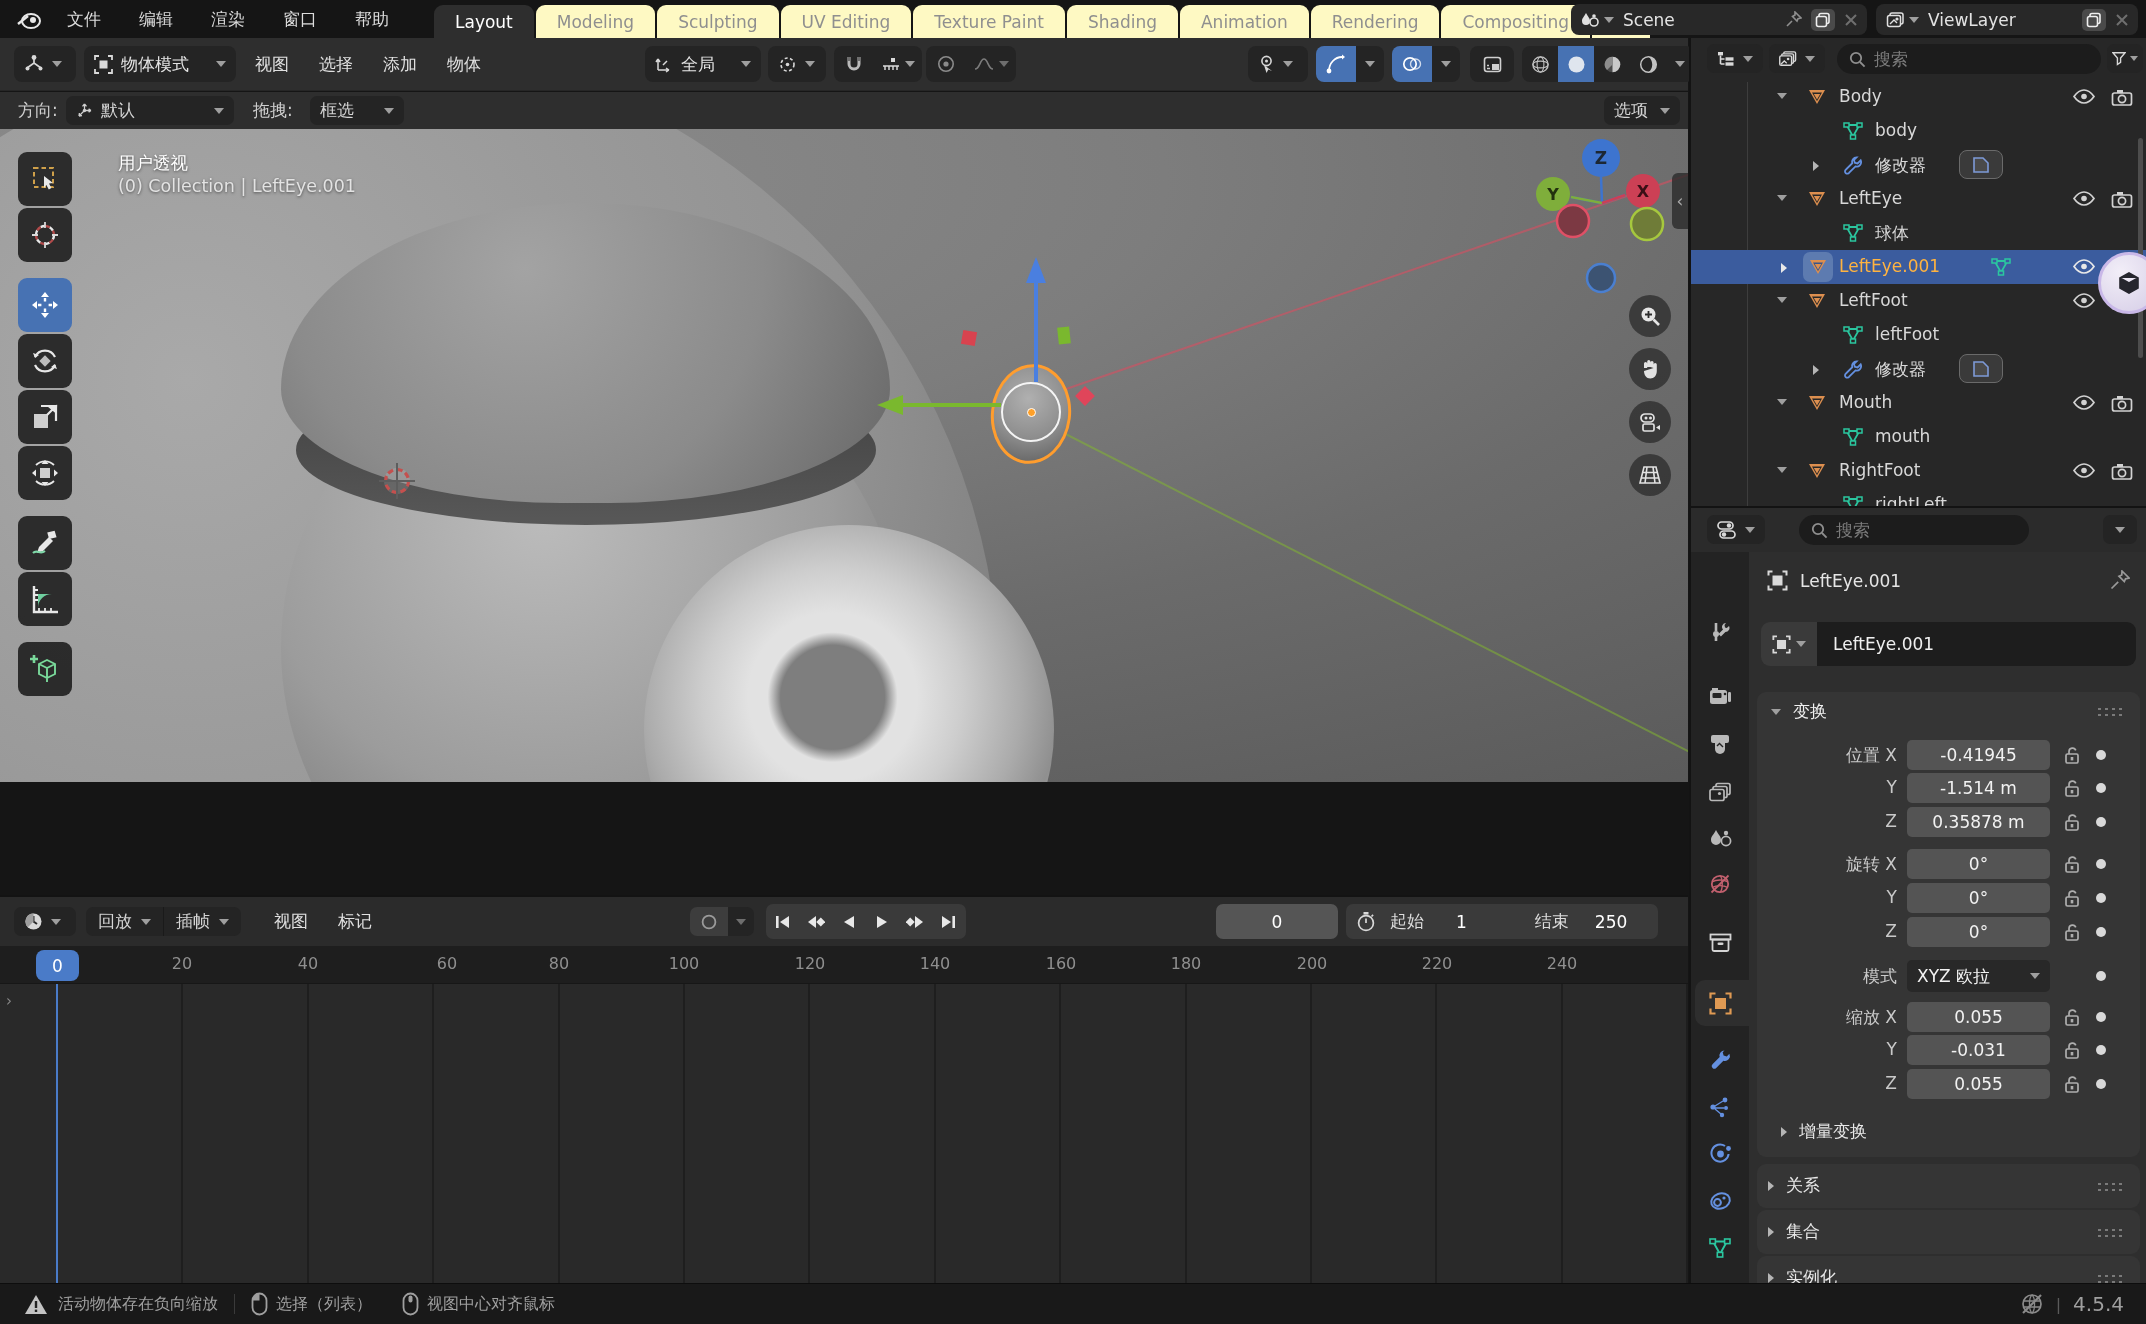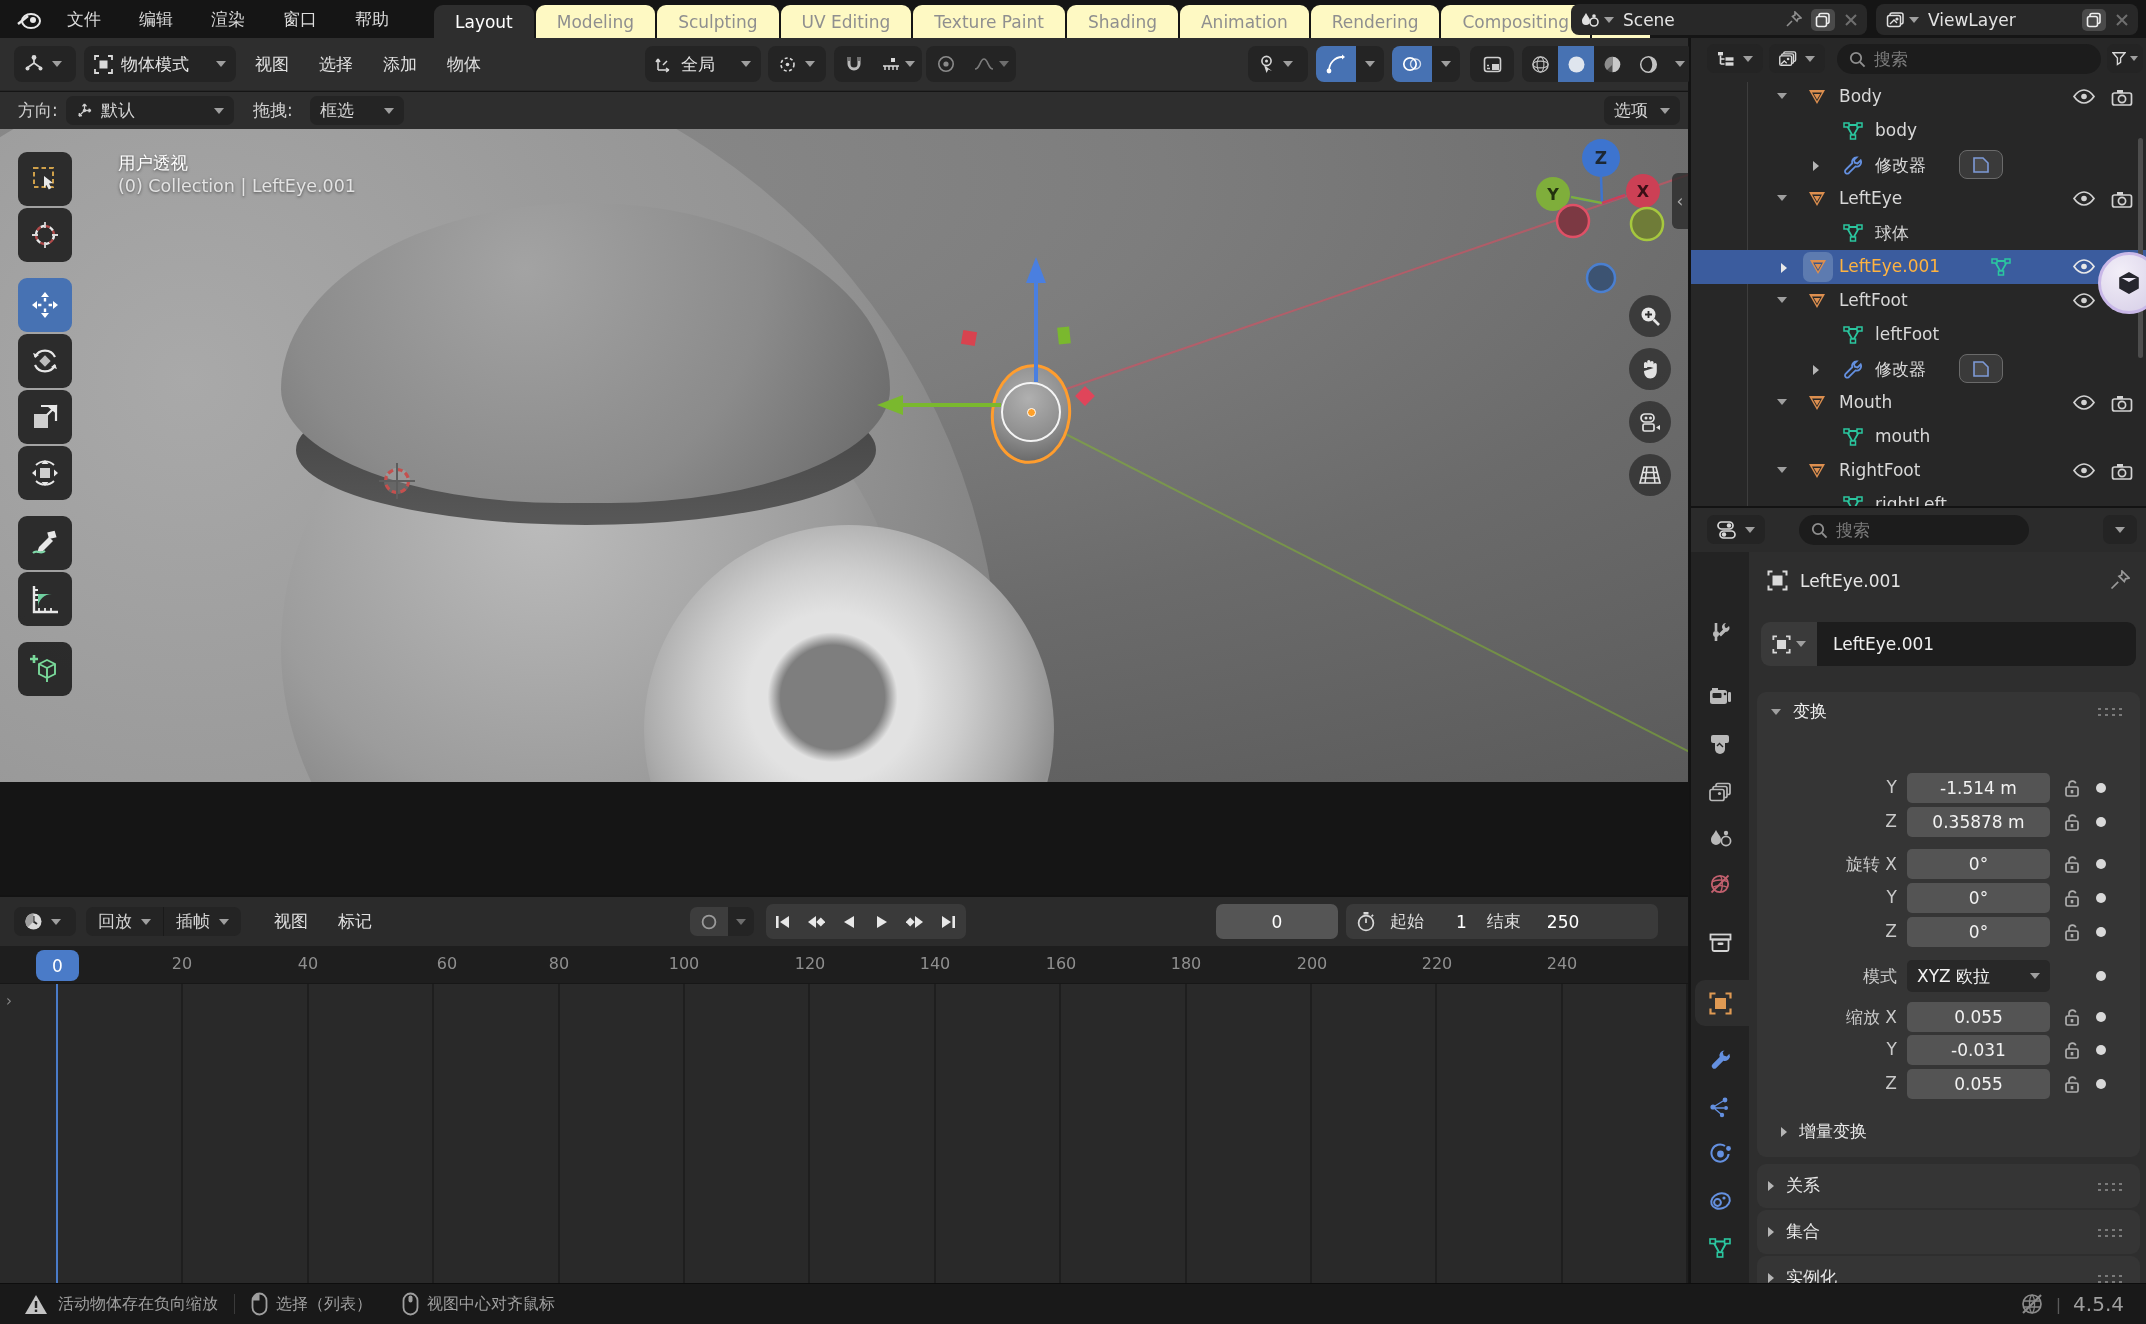--- a/index.html
+++ b/index.html
@@ -830,20 +830,32 @@
         </div>
       </div>
 
       <div class="panel" style="top:140px;height:465px">
         <div class="abs" style="left:14px;top:8px;display:flex;gap:12px;align-items:center">
           <span class="chev"></span>
           <span style="color:#f0f0f0">变换</span>
         </div>
         <span class="grip"></span>
 
+        <div class="trow" style="top:48px">
+          <span class="tlabel">位置 X</span>
+          <span class="tfield">
+              <span>-0.41945</span>
+            </span>
+          <svg class="tlock" width="20" height="19" viewBox="0 0 20 19">
+              <rect x="4" y="8" width="12" height="9" rx="1.5" fill="none" stroke="#aeaeae" stroke-width="1.7"></rect>
+              <path d="M7 8V5.5A3.5 3.5 0 0 1 13.8 4.4" fill="none" stroke="#aeaeae" stroke-width="1.7"></path>
+              <rect x="8.7" y="11" width="2.6" height="3.4" fill="#aeaeae"></rect>
+            </svg>
+          <span class="tdot"></span>
+        </div>
         <div class="trow" style="top:81px">
           <span class="tlabel">Y</span>
           <span class="tfield">
               <span>-1.514 m</span>
             </span>
           <svg class="tlock" width="20" height="19" viewBox="0 0 20 19">
               <rect x="4" y="8" width="12" height="9" rx="1.5" fill="none" stroke="#aeaeae" stroke-width="1.7"></rect>
               <path d="M7 8V5.5A3.5 3.5 0 0 1 13.8 4.4" fill="none" stroke="#aeaeae" stroke-width="1.7"></path>
               <rect x="8.7" y="11" width="2.6" height="3.4" fill="#aeaeae"></rect>
             </svg>
@@ -1047,21 +1059,21 @@
         <span>0</span>
       </div>
       <div class="tlw" style="left:1346px;width:312px;gap:0;padding:0 10px">
         <svg width="20" height="21" viewBox="0 0 20 21">
             <circle cx="10" cy="12" r="7.4" fill="none" stroke="#d9d9d9" stroke-width="1.7"></circle>
             <rect x="7.5" y="1" width="5" height="2.6" fill="#d9d9d9"></rect>
             <path d="M10 12V7.5M15.5 5.5l1.6-1.6" stroke="#d9d9d9" stroke-width="1.7"></path>
           </svg>
         <span style="margin-left:14px;color:#dcdcdc">起始</span>
         <span style="margin-left:32px;color:#fff">1</span>
-        <span style="margin-left:20px;color:#dcdcdc">结束</span>
+        <span style="margin-left:68px;color:#dcdcdc">结束</span>
         <span style="margin-left:26px;color:#fff">250</span>
       </div>
     </div>
 
     <div id="tl-ruler">
       <div class="abs" style="left:36px;top:4px;width:43px;height:31px;background:#4a7bc8;border-radius:8px;display:flex;align-items:center;justify-content:center;color:#fff">
         <span>0</span>
       </div>
       <span class="rlabel" style="left:182px">20</span>
       <span class="rlabel" style="left:308px">40</span>

